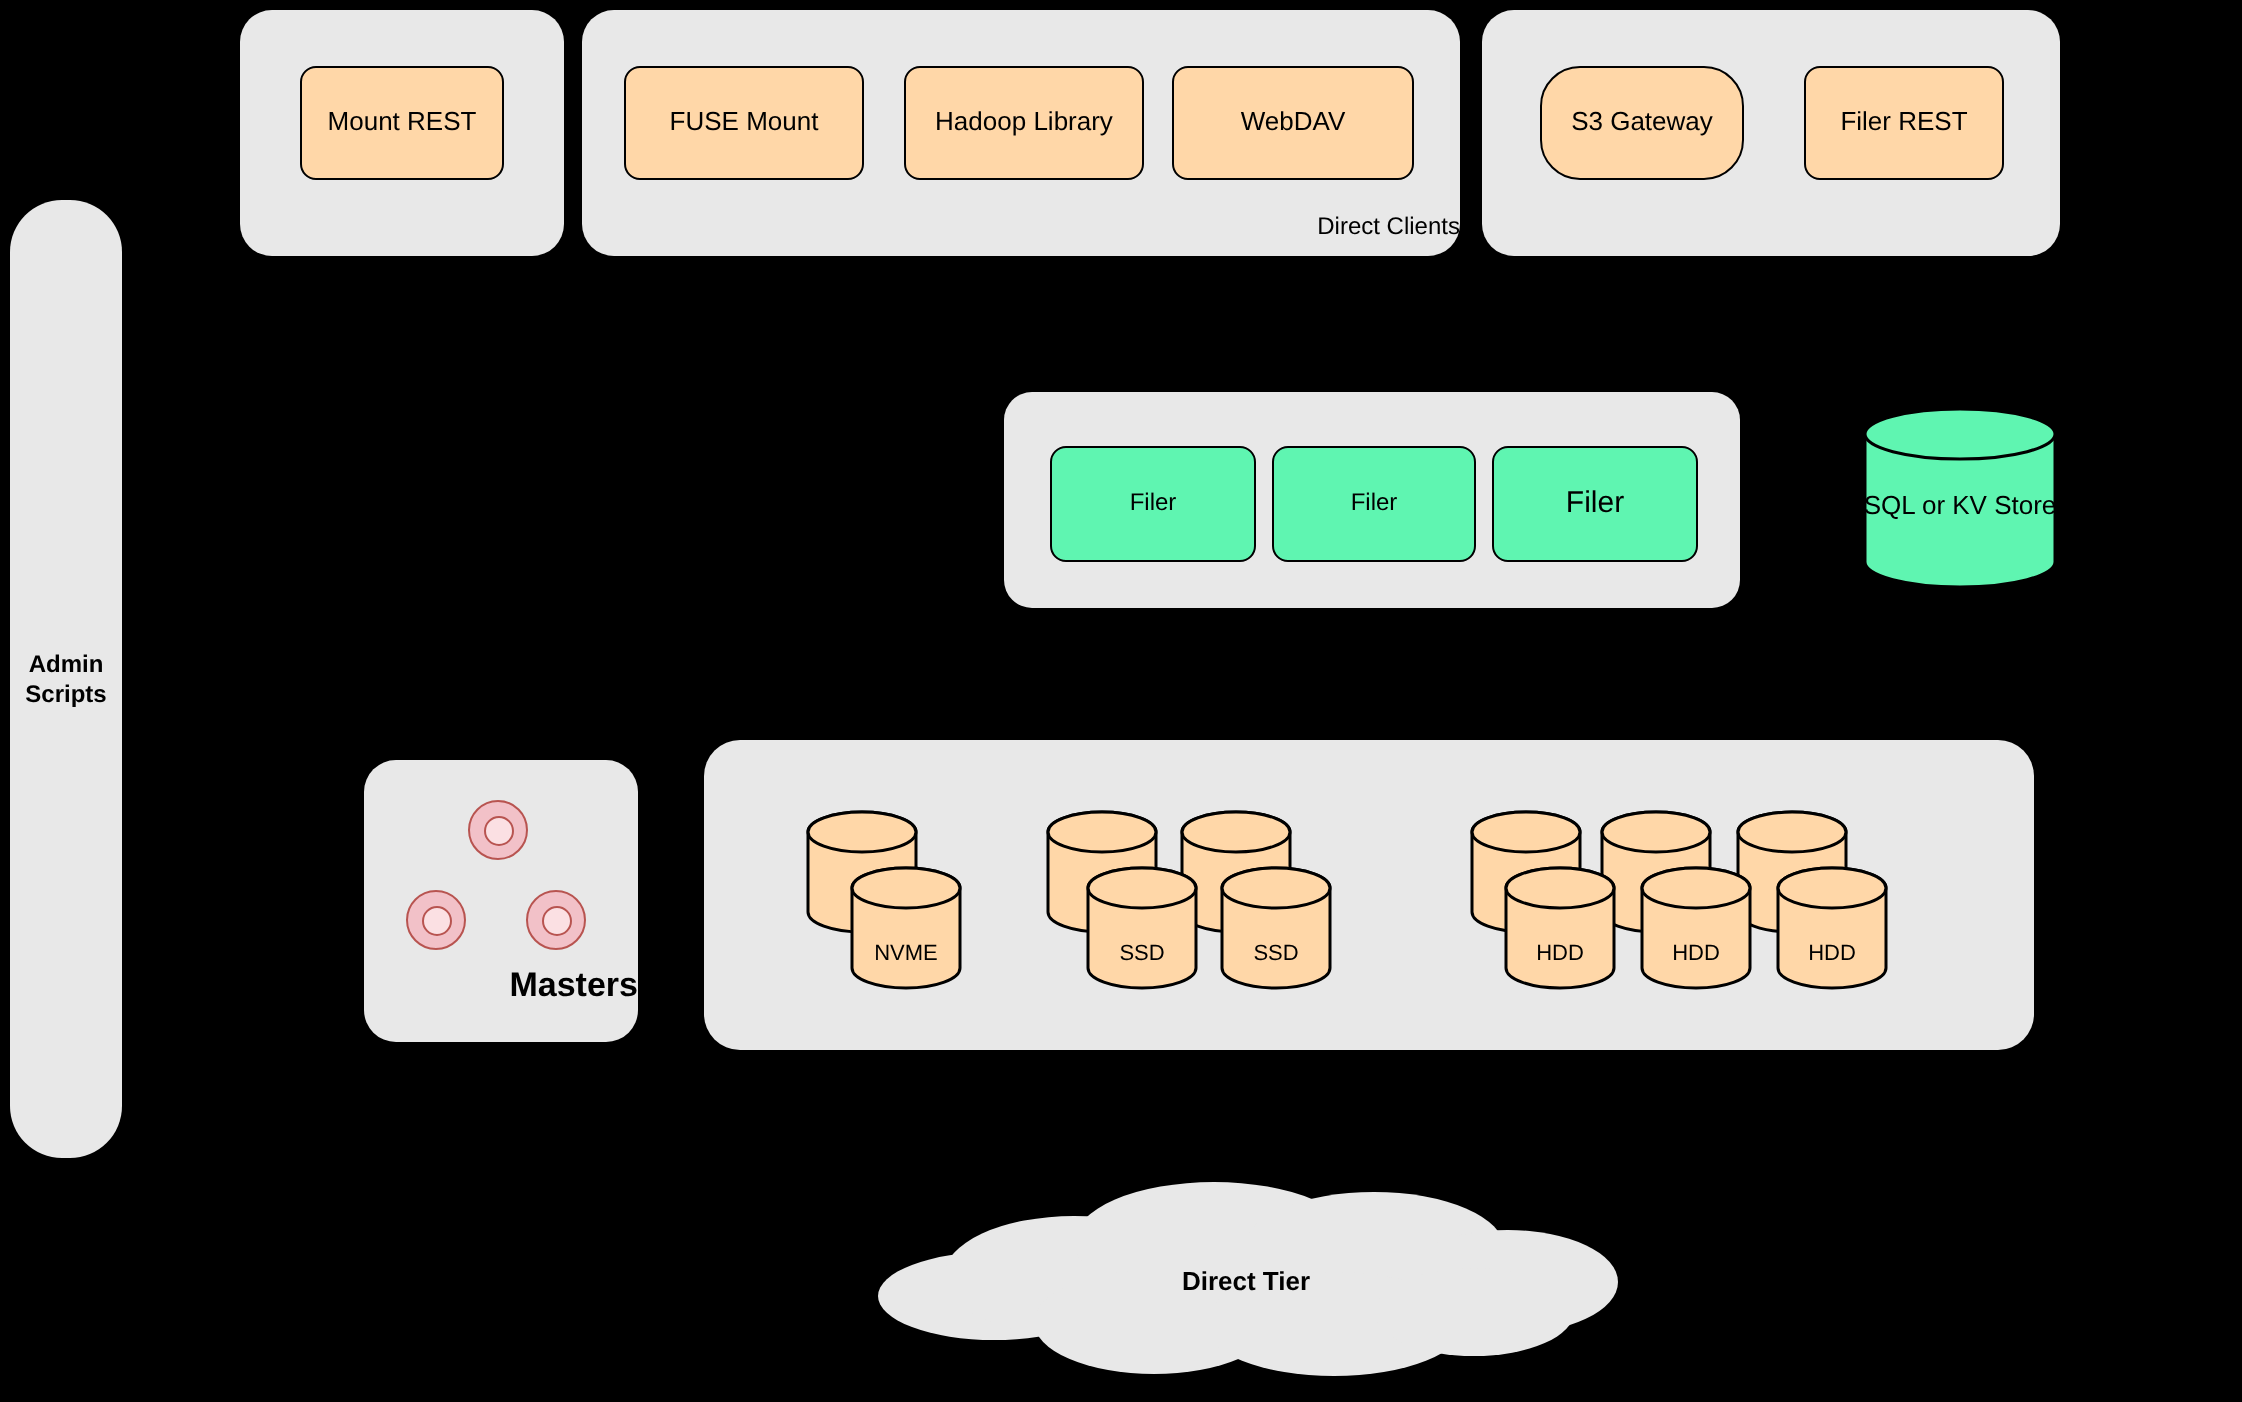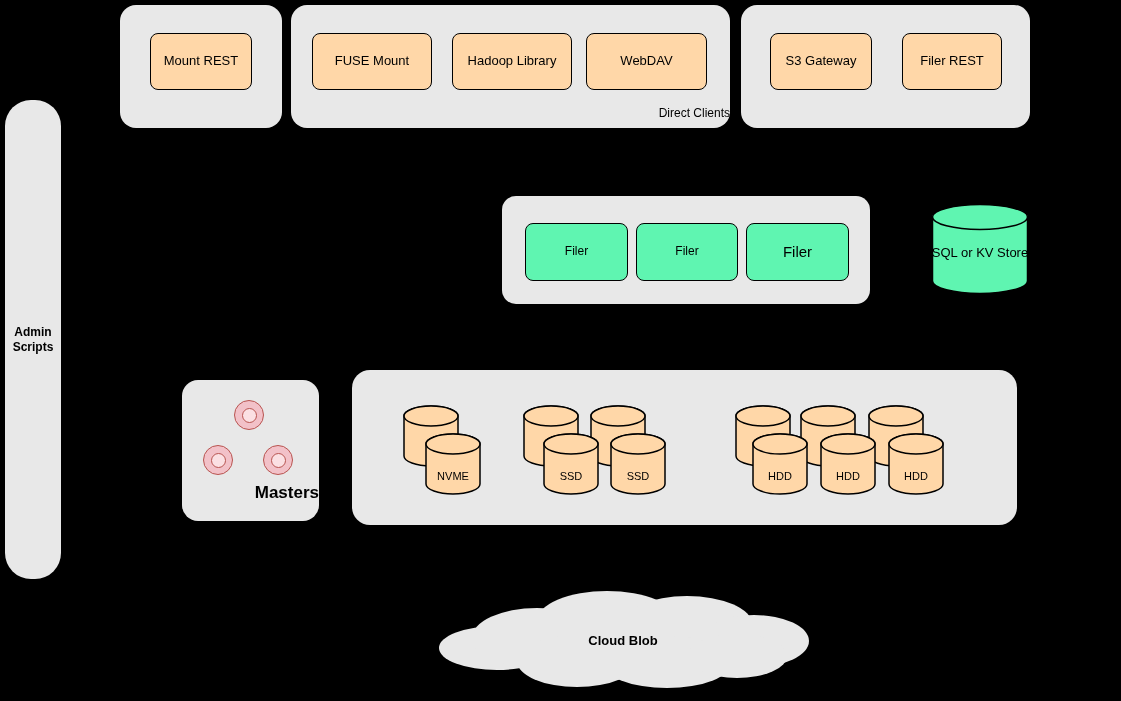--- a/index.html
+++ b/index.html
@@ -57,21 +57,21 @@
   </div>
 
   <div class="group" style="left:291px; top:5px; width:439px; height:123px;">
     <div class="node orange" style="left:21px; top:28px; width:118px; height:55px;">FUSE Mount</div>
     <div class="node orange" style="left:161px; top:28px; width:118px; height:55px;">Hadoop Library</div>
     <div class="node orange" style="left:295px; top:28px; width:119px; height:55px;">WebDAV</div>
     <div class="caption" style="bottom:8px;">Direct Clients</div>
   </div>
 
   <div class="group" style="left:741px; top:5px; width:289px; height:123px;">
-    <div class="node orange" style="left:29px; top:28px; width:100px; height:55px;">S3 Gateway</div>
+    <div class="node orange" style="left:29px; top:28px; width:100px; height:55px;border-radius:20px;">S3 Gateway</div>
     <div class="node orange" style="left:161px; top:28px; width:98px; height:55px;">Filer REST</div>
   </div>
 
   <div class="group" style="left:502px; top:196px; width:368px; height:108px; border-radius:14px;">
     <div class="node green" style="left:23px; top:27px; width:101px; height:56px; font-size:12px;">Filer</div>
     <div class="node green" style="left:134px; top:27px; width:100px; height:56px; font-size:12px;">Filer</div>
     <div class="node green" style="left:244px; top:27px; width:101px; height:56px; font-size:15px;">Filer</div>
   </div>
 
   <div class="abs" style="left:931px; top:203px; width:98px; height:92px;">
@@ -127,15 +127,15 @@
       <ellipse cx="60" cy="62" rx="58" ry="22"></ellipse>
       <ellipse cx="100" cy="52" rx="65" ry="30"></ellipse>
       <ellipse cx="170" cy="35" rx="70" ry="30"></ellipse>
       <ellipse cx="250" cy="38" rx="65" ry="28"></ellipse>
       <ellipse cx="317" cy="55" rx="55" ry="26"></ellipse>
       <ellipse cx="140" cy="75" rx="60" ry="26"></ellipse>
       <ellipse cx="230" cy="76" rx="65" ry="26"></ellipse>
       <ellipse cx="300" cy="70" rx="50" ry="22"></ellipse>
     </g>
   </svg>
-  <div class="cloud-label" style="left:437px; top:633px; width:372px;">Cloud Blob</div>
+  <div class="cloud-label" style="left:437px; top:633px; width:372px;">Direct Tier</div>
 
 </div>
 
 </body></html>

